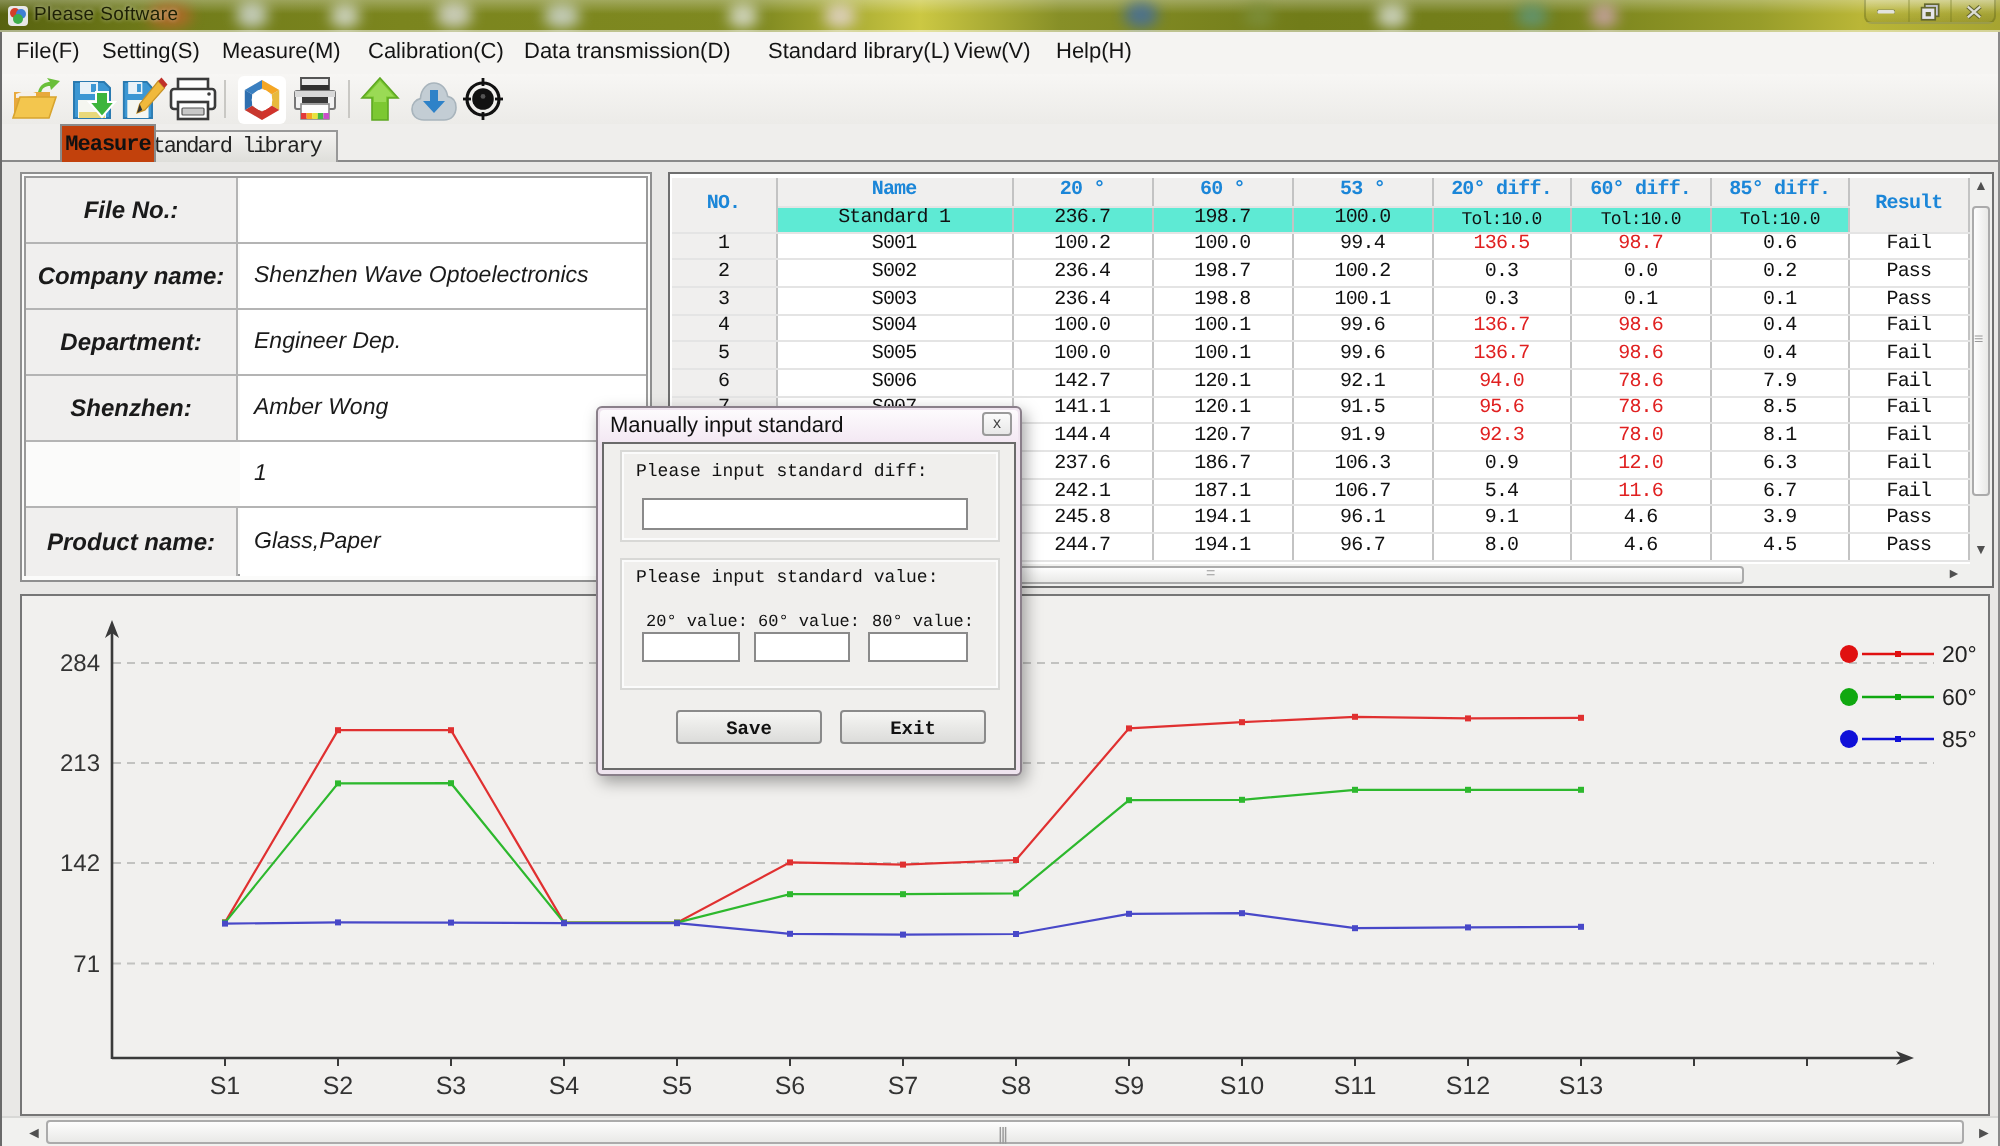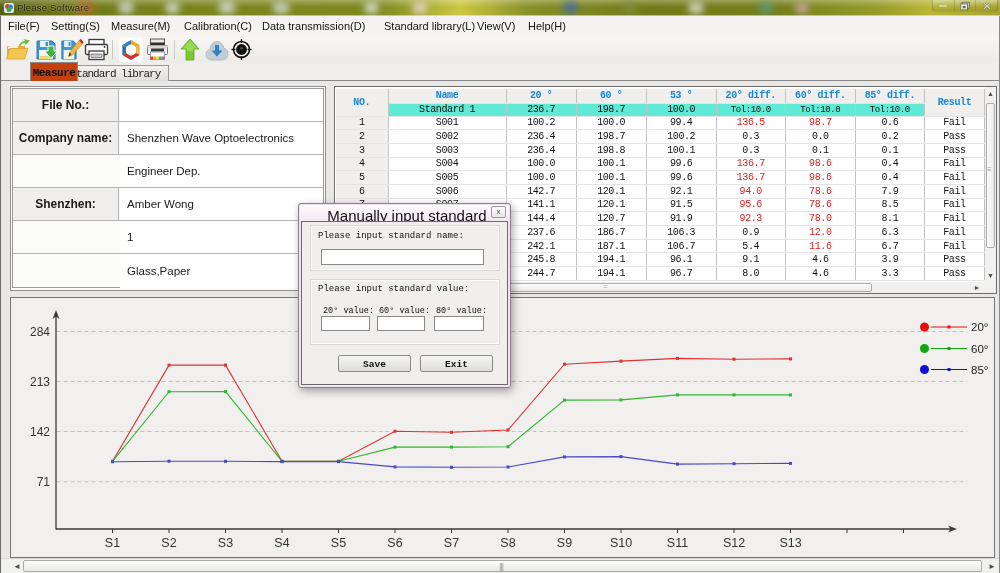--- a/index.html
+++ b/index.html
@@ -31,21 +31,21 @@
 #tabrow{position:absolute;left:0;top:62px;width:1000px;height:19px;background:#efeeec;}
 #tabline{position:absolute;left:0;top:80px;width:1000px;height:1px;background:#898989;}
 .tab{position:absolute;font-family:"Liberation Mono",monospace;}
 #tab1{left:2px;top:62px;width:48px;height:19px;background:#c2410c;border:1px solid #8a8a8a;border-bottom:none;z-index:3;
  font-size:11px;font-weight:bold;text-align:center;padding-top:4px;color:#111;letter-spacing:-0.5px;margin-left:28px;}
 #tab2{left:62px;top:65px;width:107px;height:16px;background:linear-gradient(180deg,#f4f3f1,#dededa);border:1px solid #989898;border-bottom:none;
  font-size:11px;text-align:center;padding-top:2px;color:#222;letter-spacing:-1px;}
 
 #page{position:absolute;left:0;top:81px;width:1000px;height:477px;background:#e9e8e6;}
 
-#formpanel{position:absolute;left:10px;top:5px;width:316px;height:205px;border:1px solid #8f8f8f;background:#fbfbfa;}
+#formpanel{position:absolute;left:10px;top:5px;width:316px;height:205px;border:1px solid #8f8f8f;background:#fbfbfa;font-style:italic;}
 #formtbl{position:absolute;left:1px;top:1px;width:312px;height:200px;border:1px solid #9a9a9a;}
 .frow{position:absolute;left:0;width:310px;height:33px;border-bottom:1px solid #b4b4b4;}
 .frow:last-child{border-bottom:none;}
 .flabel{position:absolute;left:0;top:0;width:106px;height:100%;background:#f0efee;border-right:1px solid #b4b4b4;
  font-size:12px;font-weight:bold;color:#1a1a1a;display:flex;align-items:center;justify-content:center;}
 .fval{position:absolute;left:114px;top:0;right:4px;height:100%;font-size:11.5px;color:#1a1a1a;display:flex;align-items:center;background:#fff;}
 .fvalbg{position:absolute;left:107px;top:0;right:0;height:100%;background:#fff;}
 
 #tblpanel{position:absolute;left:334px;top:5px;width:663px;height:208px;border:1px solid #6e6e6e;background:#fff;}
 table.grid{border-collapse:collapse;table-layout:fixed;font-family:"Liberation Mono",monospace;font-size:10px;letter-spacing:-0.4px;color:#111;}
@@ -65,21 +65,21 @@
 
 #botsb{position:absolute;left:0;top:558px;width:1000px;height:15px;background:#f1f1ef;border-top:1px solid #d8d8d6;}
 #botsb .sbthumb{left:23px;top:1px;width:959px;height:12px;}
 
 #ledge{position:absolute;left:0;top:16px;width:1px;height:557px;background:#6a6a6a;}
 #redge{position:absolute;right:0;top:16px;width:1px;height:557px;background:#8a8a8a;}
 
 #dialog{position:absolute;left:298px;top:203px;width:213px;height:185px;z-index:10;
  background:#efe4ef;border:1px solid #8a7f8a;border-radius:3px;box-shadow:2px 3px 8px rgba(0,0,0,.35);}
 #dlgtitle{position:absolute;left:1px;top:1px;right:1px;height:16px;border-radius:2px 2px 0 0;
- background:linear-gradient(180deg,#fdfbfd,#f3e8f3);font-size:15px;color:#111;padding:2px 0 0 5px;text-align:center;}
+ background:linear-gradient(180deg,#fdfbfd,#f3e8f3);font-size:11px;color:#111;padding:2px 0 0 5px;}
 #dlgclose{position:absolute;right:4px;top:2px;width:15px;height:12px;background:linear-gradient(180deg,#fbfbfb,#e8e8e8);
  border:1px solid #9a9a9a;border-radius:2px;font-size:8px;line-height:10px;text-align:center;color:#444;}
 #dlgbody{position:absolute;left:2px;top:17px;right:2px;bottom:2px;background:#f0efed;border:1px solid #6a6a6a;}
 .dgroup{position:absolute;border:1px solid #d8d8d6;box-shadow:inset 0 0 0 1px #fbfbfb;}
 #dialog .mono{position:absolute;font-size:9px;color:#111;}
 .dinput{position:absolute;background:#fff;border:1px solid #8a8a8a;}
 .dbtn{position:absolute;width:73px;height:17px;background:linear-gradient(180deg,#f6f6f4,#dcdcda);
  border:1px solid #8a8a8a;border-radius:2px;font-family:"Liberation Mono",monospace;font-size:9.5px;font-weight:bold;
  text-align:center;padding-top:3px;color:#111;}
 </style></head>
@@ -223,33 +223,35 @@
       <div class="frow" style="top:0;">
           <div class="flabel">File No.:</div>
           <div class="fvalbg"></div>
         </div>
       <div class="frow" style="top:33px;">
           <div class="flabel">Company name:</div>
           <div class="fvalbg"></div>
           <div class="fval">Shenzhen Wave Optoelectronics</div>
         </div>
       <div class="frow" style="top:66px;">
+          <div class="flabel">Department:</div>
           <div class="fvalbg"></div>
           <div class="fval">Engineer Dep.</div>
         </div>
       <div class="frow" style="top:99px;">
           <div class="flabel">Shenzhen:</div>
           <div class="fvalbg"></div>
           <div class="fval">Amber Wong</div>
         </div>
       <div class="frow" style="top:132px;">
           <div class="fvalbg"></div>
           <div class="fval">1</div>
         </div>
       <div class="frow" style="top:165px;height:34px;">
+          <div class="flabel">Product name:</div>
           <div class="fvalbg"></div>
           <div class="fval">Glass,Paper</div>
         </div>
     </div>
   </div>
   <div id="tblpanel">
     <table class="grid" style="position:absolute;left:1px;top:2px;width:649px;">
 <colgroup>
           <col style="width:52px;">
           <col style="width:118px;">
@@ -404,21 +406,21 @@
             <td>Pass</td>
           </tr>
 <tr style="height:13.7px;">
             <td class="noc">12</td>
             <td>S012</td>
             <td>244.7</td>
             <td>194.1</td>
             <td>96.7</td>
             <td>8.0</td>
             <td>4.6</td>
-            <td>3.3</td>
+            <td>4.5</td>
             <td>Pass</td>
           </tr>
 </tbody>
       </table>
 <div class="sb" style="left:650px;top:0px;width:11px;height:195px;">
         <div class="sbarrow" style="left:0;top:1px;width:11px;height:11px;font-size:7px;line-height:11px;">▲</div>
         <div class="sbthumb sbthumbv" style="left:1px;top:16px;width:9px;height:145px;"></div>
         <span class="grip" style="left:2px;top:78px;font-size:8px;letter-spacing:-1px;">≡</span>
         <div class="sbarrow" style="left:0;bottom:1px;width:11px;height:11px;font-size:7px;line-height:11px;">▼</div>
       </div>
@@ -535,21 +537,21 @@
   <div class="sbarrow" style="right:2px;top:1px;width:12px;height:13px;font-size:8px;line-height:13px;">►</div>
 </div>
 <div id="ledge"></div>
 <div id="redge"></div>
 <div id="dialog">
   <div id="dlgtitle">Manually input standard</div>
   <div id="dlgclose">x</div>
   <div id="dlgbody">
     <div class="dgroup" style="left:8px;top:3px;width:190px;height:46px;"></div>
     <div class="dgroup" style="left:8px;top:57px;width:190px;height:66px;"></div>
-    <span class="mono" style="left:16px;top:9px;">Please input standard name:</span>
+    <span class="mono" style="left:16px;top:9px;">Please input standard diff:</span>
     <div class="dinput" style="left:19px;top:27px;width:163px;height:16px;"></div>
     <span class="mono" style="left:16px;top:62px;">Please input standard value:</span>
     <span class="mono" style="left:21px;top:84px;font-size:8.5px;">20° value:</span>
     <span class="mono" style="left:77px;top:84px;font-size:8.5px;">60° value:</span>
     <span class="mono" style="left:134px;top:84px;font-size:8.5px;">80° value:</span>
     <div class="dinput" style="left:19px;top:94px;width:49px;height:15px;"></div>
     <div class="dinput" style="left:75px;top:94px;width:48px;height:15px;"></div>
     <div class="dinput" style="left:132px;top:94px;width:50px;height:15px;"></div>
     <div class="dbtn" style="left:36px;top:133px;">Save</div>
     <div class="dbtn" style="left:118px;top:133px;">Exit</div>

